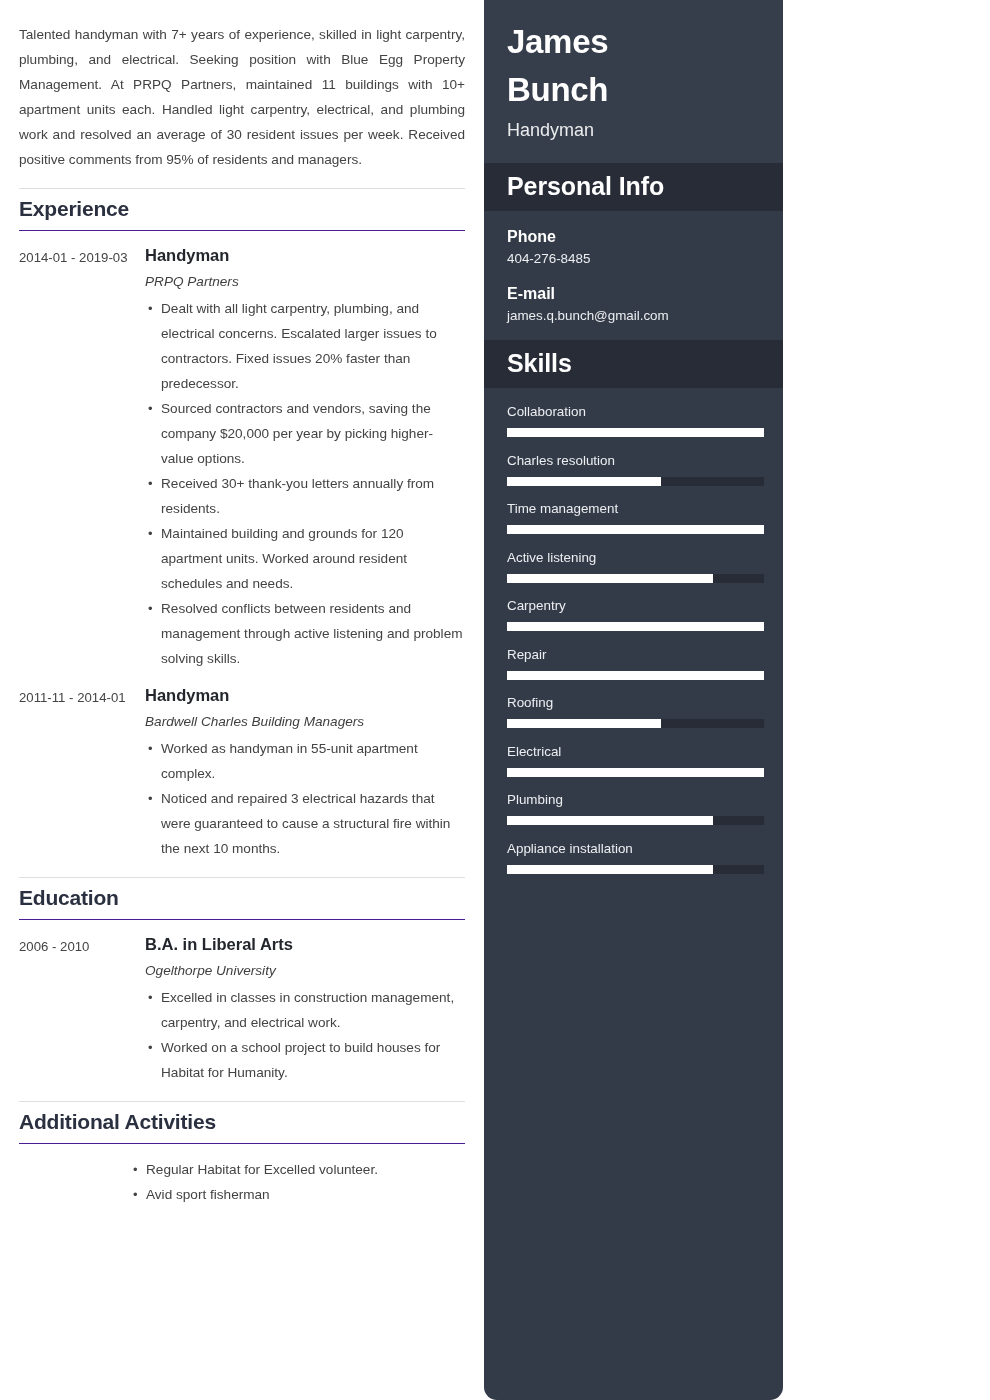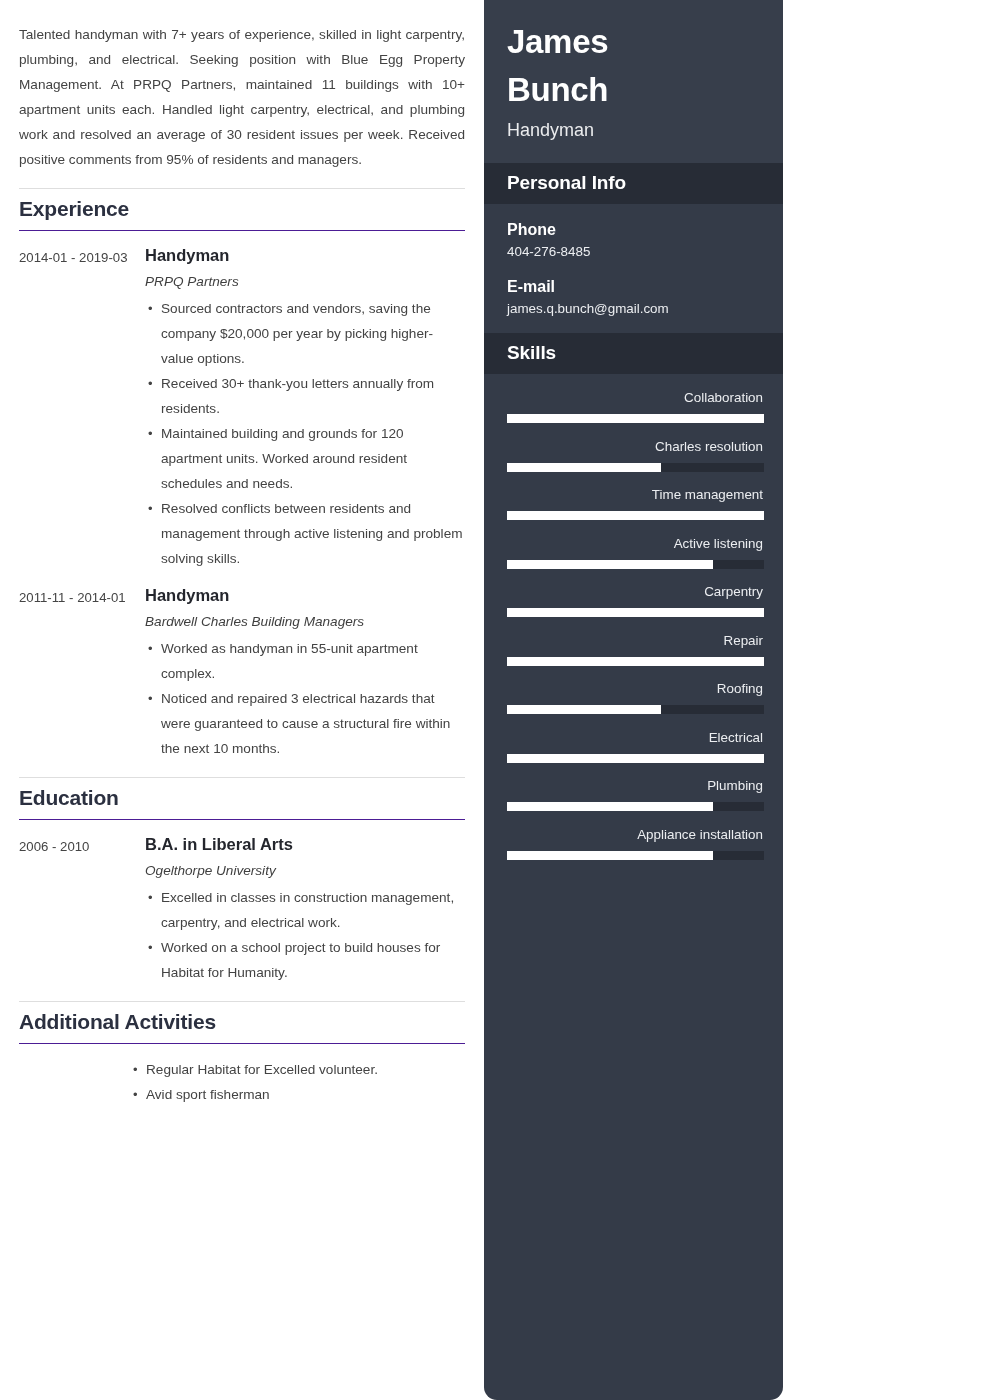--- a/index.html
+++ b/index.html
@@ -132,21 +132,21 @@
   .job-title {
     font-size: 18px;
     color: #ebecee;
     line-height: 26px;
     margin: 3px 0 0 0;
     font-weight: normal;
   }
 
   .side-section-title {
     background: #272c36;
-    font-size: 19px;
+    font-size: 25px;
     font-weight: bold;
     color: #ffffff;
     margin: 0;
     padding: 9px 23px 10px 23px;
     letter-spacing: -0.1px;
   }
 
   .side-body {
     padding: 15px 23px 0 23px;
   }
@@ -164,21 +164,20 @@
     color: #eceef1;
     line-height: 22px;
     margin-top: 1px;
   }
 
   .skills-body {
     padding: 14px 20px 0 23px;
   }
   .skill {
     margin-bottom: 13.5px;
-    text-align: right;
   }
   .skill-name {
     font-size: 13.4px;
     color: #eceef1;
     line-height: 19px;
     margin-bottom: 7px;
   }
   .skill-track {
     position: relative;
     width: 257px;
@@ -205,20 +204,21 @@
 
     <div class="section">
       <h2 class="section-title">Experience</h2>
       <div id="experience-entries">
           <div class="entry">
             <div class="entry-dates">2014-01 - 2019-03</div>
             <div class="entry-body">
               <div class="entry-title">Handyman</div>
               <div class="entry-sub">PRPQ Partners</div>
               <ul class="bullets">
+                <li>Dealt with all light carpentry, plumbing, and electrical concerns. Escalated larger issues to contractors. Fixed issues 20% faster than predecessor.</li>
                 <li>Sourced contractors and vendors, saving the company $20,000 per year by picking higher-value options.</li>
                 <li>Received 30+ thank-you letters annually from residents.</li>
                 <li>Maintained building and grounds for 120 apartment units. Worked around resident schedules and needs.</li>
                 <li>Resolved conflicts between residents and management through active listening and problem solving skills.</li>
               </ul>
             </div>
           </div>
           <div class="entry">
             <div class="entry-dates">2011-11 - 2014-01</div>
             <div class="entry-body">

